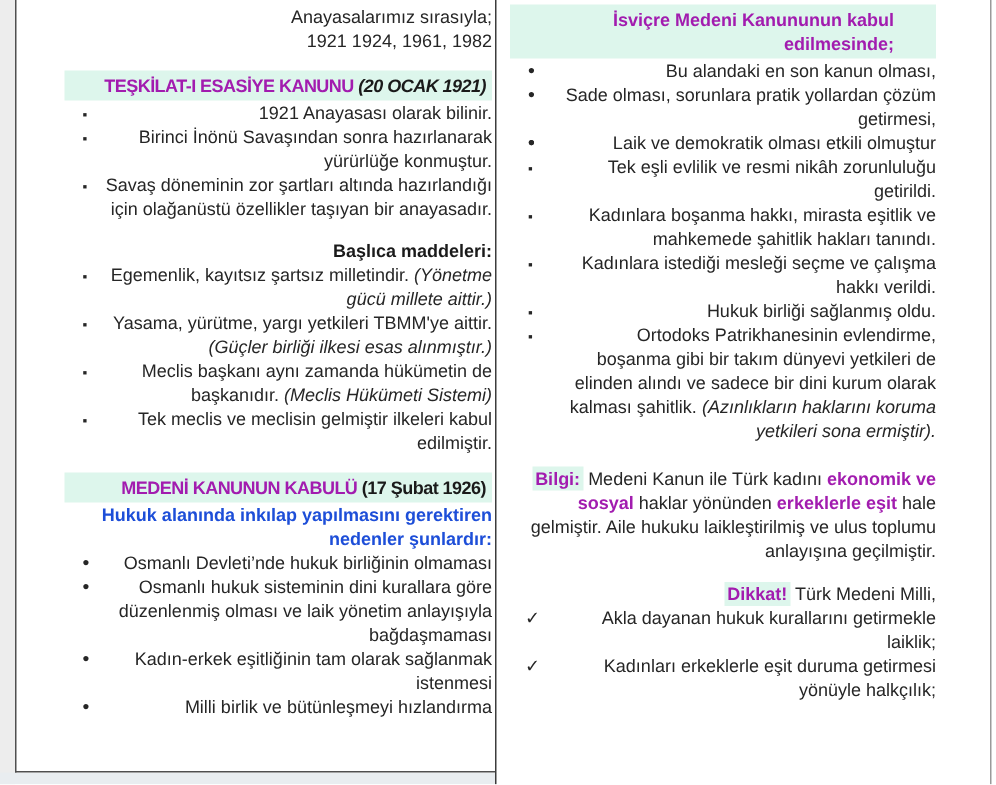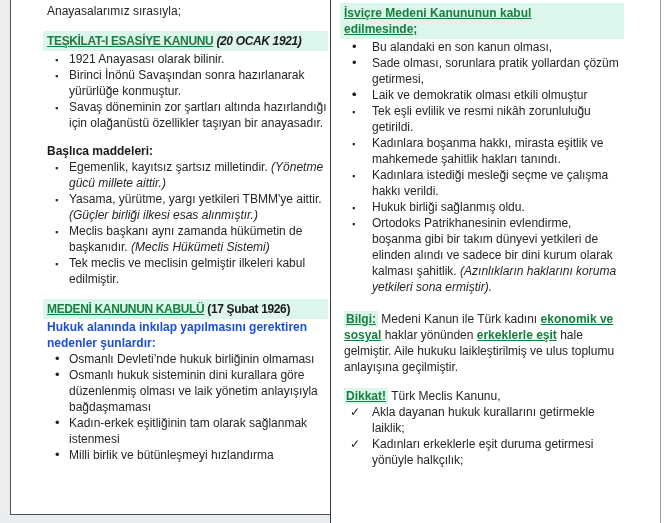--- a/index.html
+++ b/index.html
@@ -4,32 +4,32 @@
 <style>
   html,body { margin:0; padding:0; background:#ffffff; }
   .canvas {
     position:relative; width:664px; height:523px; overflow:hidden;
     background:#ffffff; color:#262626;
     font-family:"Liberation Sans", sans-serif;
     font-size:12px; line-height:16px;
   }
   .gutter-left { position:absolute; left:0; top:0; width:10px; height:523px; background:#ededed; }
   .strip-bottom { position:absolute; left:0; top:515px; width:330px; height:8px; background:#e9edf0; }
-  .cell { position:absolute; top:0; background:#ffffff; box-sizing:border-box; }
+  .cell { position:absolute; top:0; background:#ffffff; box-sizing:border-box;text-align:right; }
   .cell-left {
     left:10px; width:320px; height:515px;
     border-left:1px solid #4f4f4f; border-bottom:1px solid #4f4f4f;
     padding:3px 2px 0 36px;
   }
   .cell-right {
     left:330px; width:331px; height:523px;
     border-left:1px solid #3c3c3c; border-right:1px solid #9a9a9a;
     padding:3px 36px 0 13px;
   }
-  .b  { font-weight:bold; color:#15803d;text-decoration:underline; }
+  .b  { font-weight:bold; color:#a21caf; }
   .it { font-style:italic; }
   .h  { font-weight:bold; color:#1a1a1a; margin-top:12px; }
   .caps { letter-spacing:-0.35px; white-space:nowrap; }
   .hl { background:#ddf6ec; padding:2px 4px 2px 4px; margin-left:-4px; }
   .hl-inline { background:#ddf6ec; padding:1px 2px; }
   .wrap2 { display:block; max-width:252px; }
   .sub { font-weight:bold; color:#1d4ed8; }
   .li { position:relative; padding-left:22px; }
   .li-r { position:relative; padding-left:28px; }
   .mk { position:absolute; left:8px; top:0; color:#262626; }
@@ -40,20 +40,21 @@
 </style>
 </head>
 <body>
 
 <div class="canvas">
   <div class="gutter-left"></div>
   <div class="strip-bottom"></div>
 
   <div class="cell cell-left">
     <div class="para">Anayasalarımız sırasıyla;</div>
+    <div class="para">1921 1924, 1961, 1982</div>
 
     <div class="h hl caps">
       <span class="b">TEŞKİLAT-I ESASİYE KANUNU</span>
       <span class="it">(20 OCAK 1921)</span>
     </div>
     <div class="li">
       <span class="mk sq">▪</span>
       <span>1921 Anayasası olarak bilinir.</span>
     </div>
     <div class="li">
@@ -149,21 +150,21 @@
       <span class="mk sq">▪</span>
       <span>Ortodoks Patrikhanesinin evlendirme, boşanma gibi bir takım dünyevi yetkileri de elinden alındı ve sadece bir dini kurum olarak kalması şahitlik.</span>
       <span class="it">(Azınlıkların haklarını koruma yetkileri sona ermiştir).</span>
     </div>
 
     <div class="para" style="margin-top:16px;">
       <span class="b hl-inline">Bilgi:</span><span> Medeni Kanun ile Türk kadını </span><span class="b">ekonomik ve sosyal</span><span> haklar yönünden </span><span class="b">erkeklerle eşit</span><span> hale gelmiştir. Aile hukuku laikleştirilmiş ve ulus toplumu anlayışına geçilmiştir.</span>
     </div>
 
     <div class="para" style="margin-top:13px;">
-      <span class="b hl-inline">Dikkat!</span><span> Türk Meclis Kanunu,</span>
+      <span class="b hl-inline">Dikkat!</span><span> Türk Medeni Milli,</span>
     </div>
     <div class="li-r">
       <span class="mk ck">✓</span>
       <span>Akla dayanan hukuk kurallarını getirmekle laiklik;</span>
     </div>
     <div class="li-r">
       <span class="mk ck">✓</span>
       <span>Kadınları erkeklerle eşit duruma getirmesi yönüyle halkçılık;</span>
     </div>
   </div>

